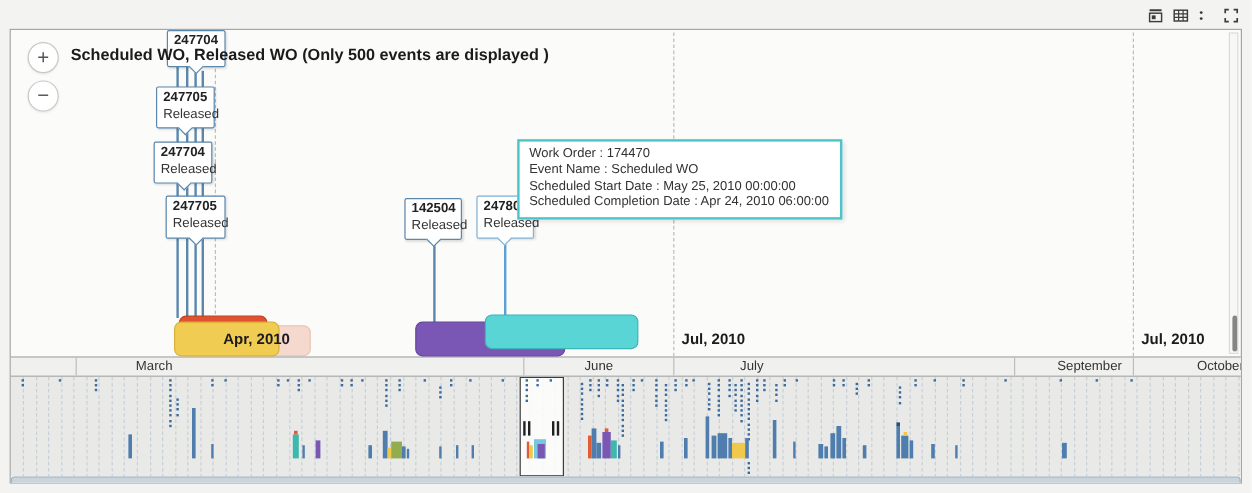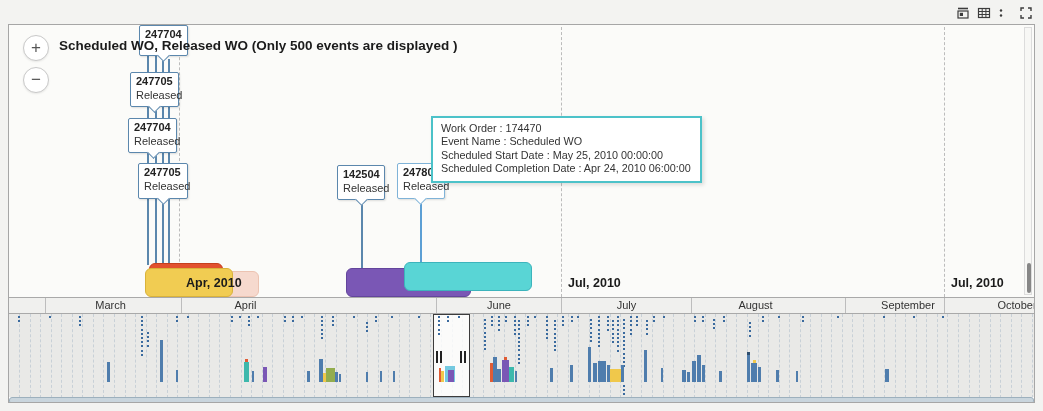--- a/index.html
+++ b/index.html
@@ -159,25 +159,23 @@
       <div>Scheduled Start Date : May 25, 2010 00:00:00</div>
       <div>Scheduled Completion Date : Apr 24, 2010 06:00:00</div>
     </div>
 
     <div id="vscroll">
       <div id="vscroll-thumb"></div>
     </div>
 
     <div id="ribbon">
         <div class="ribbon-cell" style="left: 0px; width: 42px; border-left: none;"></div>
-        <div class="ribbon-cell" style="left: 36px; width: 130px;">March</div>
-        <div class="ribbon-cell" style="left: 172px; width: 128px;">April</div>
+        <div class="ribbon-cell" style="left: 54px; width: 130px;">March</div>
         <div class="ribbon-cell" style="left: 427px; width: 125px;">June</div>
         <div class="ribbon-cell" style="left: 552px; width: 130px;">July</div>
-        <div class="ribbon-cell" style="left: 682px; width: 128px;">August</div>
         <div class="ribbon-cell" style="left: 836px; width: 125px;">September</div>
         <div class="ribbon-cell" style="left: 935px; width: 145px;">October</div>
       </div>
     <div id="minimap">
         <div class="mm-grid" style="left: 10px;"></div>
         <div class="mm-grid" style="left: 20.55px;"></div>
         <div class="mm-grid" style="left: 31.1px;"></div>
         <div class="mm-grid" style="left: 41.65px;"></div>
         <div class="mm-grid" style="left: 52.2px;"></div>
         <div class="mm-grid" style="left: 62.75px;"></div>

